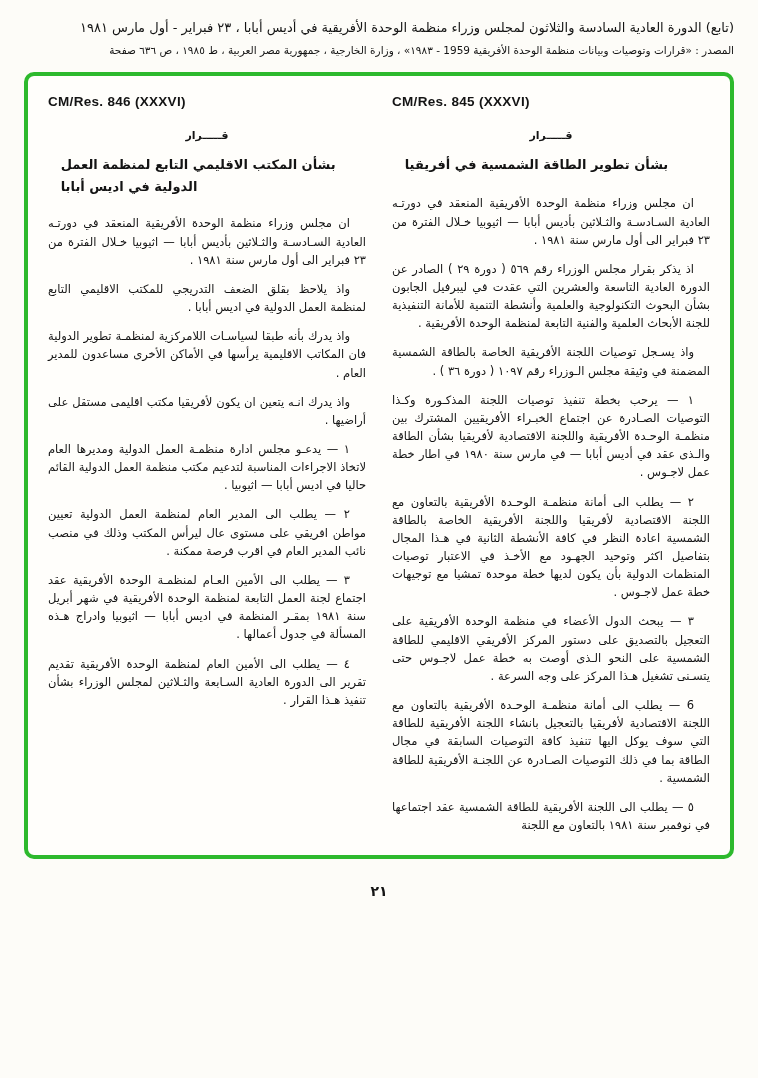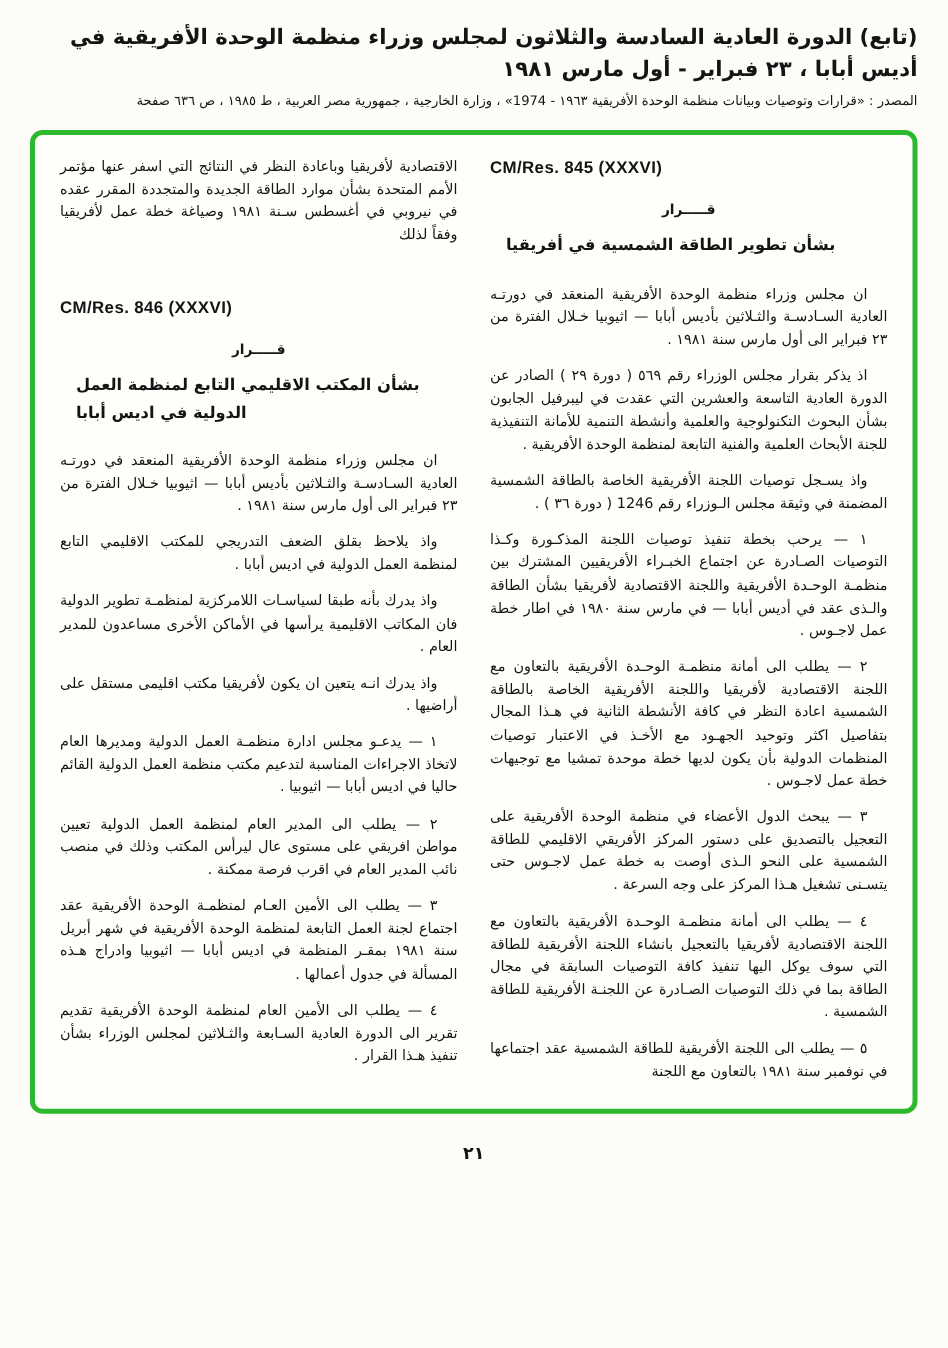--- a/index.html
+++ b/index.html
@@ -17,22 +17,22 @@
     position: relative;
     padding: 14px 10px 6px;
   }
   
   .page-header {
     direction: rtl;
     text-align: right;
     padding: 4px 14px 2px;
   }
   .header-line1 {
-    font-weight: bold;
-    font-size: 17px;
+    font-weight: normal;
+    font-size: 13px;
     line-height: 1.5;
   }
   .header-line2 {
     font-size: 10.5px;
     line-height: 1.5;
     margin-top: 5px;
   }
   
   .content-frame {
     border: 4px solid #2db92d;
@@ -97,44 +97,43 @@
     padding: 24px 0 4px;
   }
 </style>
 </head>
 <body>
 
 <div class="page">
 
   <div class="page-header">
     <div class="header-line1">(تابع) الدورة العادية السادسة والثلاثون لمجلس وزراء منظمة الوحدة الأفريقية في أديس أبابا ، ٢٣ فبراير - أول مارس ١٩٨١</div>
-    <div class="header-line2">المصدر : «قرارات وتوصيات وبيانات منظمة الوحدة الأفريقية ١٩٦٣ - 1974» ، وزارة الخارجية ، جمهورية مصر العربية ، ط ١٩٨٥ ، ص ٦٣٦ صفحة</div>
+    <div class="header-line2">المصدر : «قرارات وتوصيات وبيانات منظمة الوحدة الأفريقية 1959 - ١٩٨٣» ، وزارة الخارجية ، جمهورية مصر العربية ، ط ١٩٨٥ ، ص ٦٣٦ صفحة</div>
   </div>
 
   <div class="content-frame" style="border-color: rgb(45, 185, 45);">
     <div class="columns">
 
       <div class="col res-block-845">
         <div class="res-id">CM/Res. 845 (XXXVI)</div>
         <div class="res-title">قـــــرار</div>
         <div class="res-subtitle">بشأن تطوير الطاقة الشمسية في أفريقيا</div>
         <div class="para-list">
             <p class="para">ان مجلس وزراء منظمة الوحدة الأفريقية المنعقد في دورتـه العادية السـادسـة والثـلاثين بأديس أبابا — اثيوبيا خـلال الفترة من ٢٣ فبراير الى أول مارس سنة ١٩٨١ .</p>
             <p class="para">اذ يذكر بقرار مجلس الوزراء رقم ٥٦٩ ( دورة ٢٩ ) الصادر عن الدورة العادية التاسعة والعشرين التي عقدت في ليبرفيل الجابون بشأن البحوث التكنولوجية والعلمية وأنشطة التنمية للأمانة التنفيذية للجنة الأبحاث العلمية والفنية التابعة لمنظمة الوحدة الأفريقية .</p>
-            <p class="para">واذ يسـجل توصيات اللجنة الأفريقية الخاصة بالطاقة الشمسية المضمنة في وثيقة مجلس الـوزراء رقم 1246 ( دورة ٣٦ ) .</p>
+            <p class="para">واذ يسـجل توصيات اللجنة الأفريقية الخاصة بالطاقة الشمسية المضمنة في وثيقة مجلس الـوزراء رقم ١٠٩٧ ( دورة ٣٦ ) .</p>
             <p class="para">١ — يرحب بخطة تنفيذ توصيات اللجنة المذكـورة وكـذا التوصيات الصـادرة عن اجتماع الخبـراء الأفريقيين المشترك بين منظمـة الوحـدة الأفريقية واللجنة الاقتصادية لأفريقيا بشأن الطاقة والـذى عقد في أديس أبابا — في مارس سنة ١٩٨٠ في اطار خطة عمل لاجـوس .</p>
             <p class="para">٢ — يطلب الى أمانة منظمـة الوحـدة الأفريقية بالتعاون مع اللجنة الاقتصادية لأفريقيا واللجنة الأفريقية الخاصة بالطاقة الشمسية اعادة النظر في كافة الأنشطة الثانية في هـذا المجال بتفاصيل اكثر وتوحيد الجهـود مع الأخـذ في الاعتبار توصيات المنظمات الدولية بأن يكون لديها خطة موحدة تمشيا مع توجيهات خطة عمل لاجـوس .</p>
             <p class="para">٣ — يبحث الدول الأعضاء في منظمة الوحدة الأفريقية على التعجيل بالتصديق على دستور المركز الأفريقي الاقليمي للطاقة الشمسية على النحو الـذى أوصت به خطة عمل لاجـوس حتى يتسـنى تشغيل هـذا المركز على وجه السرعة .</p>
-            <p class="para">٤ — يطلب الى أمانة منظمـة الوحـدة الأفريقية بالتعاون مع اللجنة الاقتصادية لأفريقيا بالتعجيل بانشاء اللجنة الأفريقية للطاقة التي سوف يوكل اليها تنفيذ كافة التوصيات السابقة في مجال الطاقة بما في ذلك التوصيات الصـادرة عن اللجنـة الأفريقية للطاقة الشمسية .</p>
+            <p class="para">6 — يطلب الى أمانة منظمـة الوحـدة الأفريقية بالتعاون مع اللجنة الاقتصادية لأفريقيا بالتعجيل بانشاء اللجنة الأفريقية للطاقة التي سوف يوكل اليها تنفيذ كافة التوصيات السابقة في مجال الطاقة بما في ذلك التوصيات الصـادرة عن اللجنـة الأفريقية للطاقة الشمسية .</p>
             <p class="para">٥ — يطلب الى اللجنة الأفريقية للطاقة الشمسية عقد اجتماعها في نوفمبر سنة ١٩٨١ بالتعاون مع اللجنة</p>
           </div>
       </div>
 
       <div class="col res-block-846">
-        <p class="continuation">الاقتصادية لأفريقيا وباعادة النظر في النتائج التي اسفر عنها مؤتمر الأمم المتحدة بشأن موارد الطاقة الجديدة والمتجددة المقرر عقده في نيروبي في أغسطس سـنة ١٩٨١ وصياغة خطة عمل لأفريقيا وفقاً لذلك</p>
         <div class="res-id">CM/Res. 846 (XXXVI)</div>
         <div class="res-title">قـــــرار</div>
         <div class="res-subtitle">بشأن المكتب الاقليمي التابع لمنظمة العمل الدولية في اديس أبابا</div>
         <div class="para-list">
             <p class="para">ان مجلس وزراء منظمة الوحدة الأفريقية المنعقد في دورتـه العادية السـادسـة والثـلاثين بأديس أبابا — اثيوبيا خـلال الفترة من ٢٣ فبراير الى أول مارس سنة ١٩٨١ .</p>
             <p class="para">واذ يلاحظ بقلق الضعف التدريجي للمكتب الاقليمي التابع لمنظمة العمل الدولية في اديس أبابا .</p>
             <p class="para">واذ يدرك بأنه طبقا لسياسـات اللامركزية لمنظمـة تطوير الدولية فان المكاتب الاقليمية يرأسها في الأماكن الأخرى مساعدون للمدير العام .</p>
             <p class="para">واذ يدرك انـه يتعين ان يكون لأفريقيا مكتب اقليمى مستقل على أراضيها .</p>
             <p class="para">١ — يدعـو مجلس ادارة منظمـة العمل الدولية ومديرها العام لاتخاذ الاجراءات المناسبة لتدعيم مكتب منظمة العمل الدولية القائم حاليا في اديس أبابا — اثيوبيا .</p>
             <p class="para">٢ — يطلب الى المدير العام لمنظمة العمل الدولية تعيين مواطن افريقي على مستوى عال ليرأس المكتب وذلك في منصب نائب المدير العام في اقرب فرصة ممكنة .</p>

